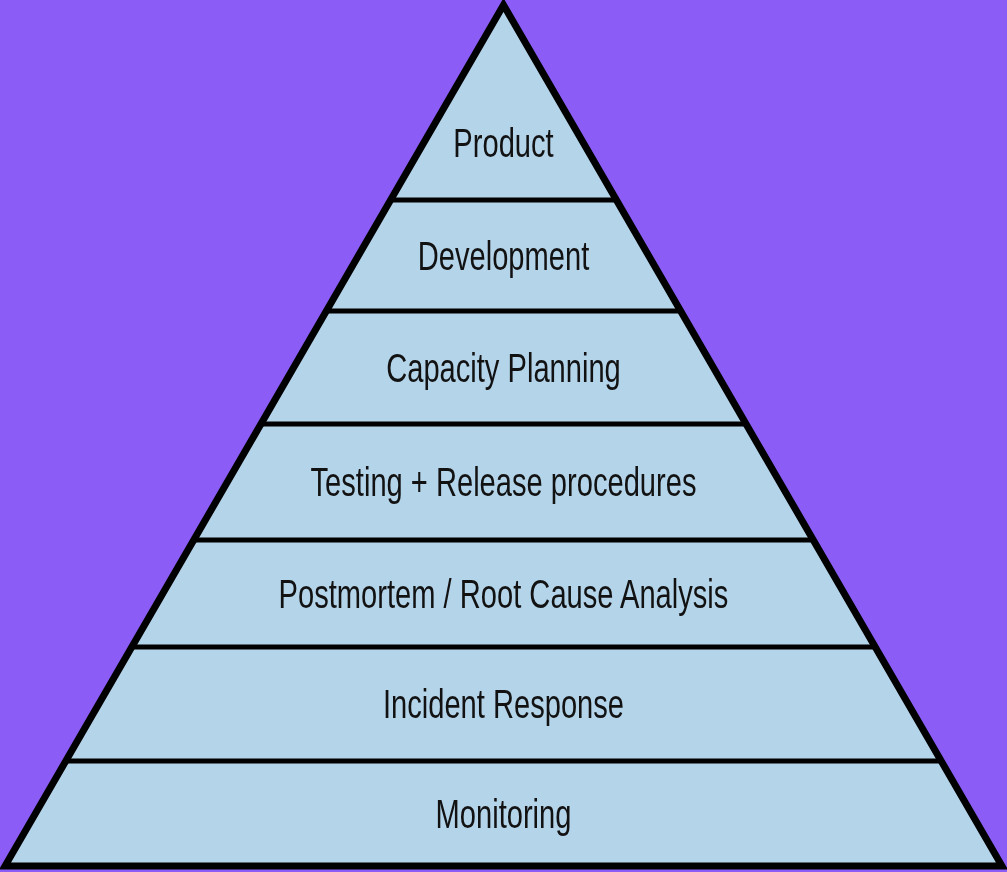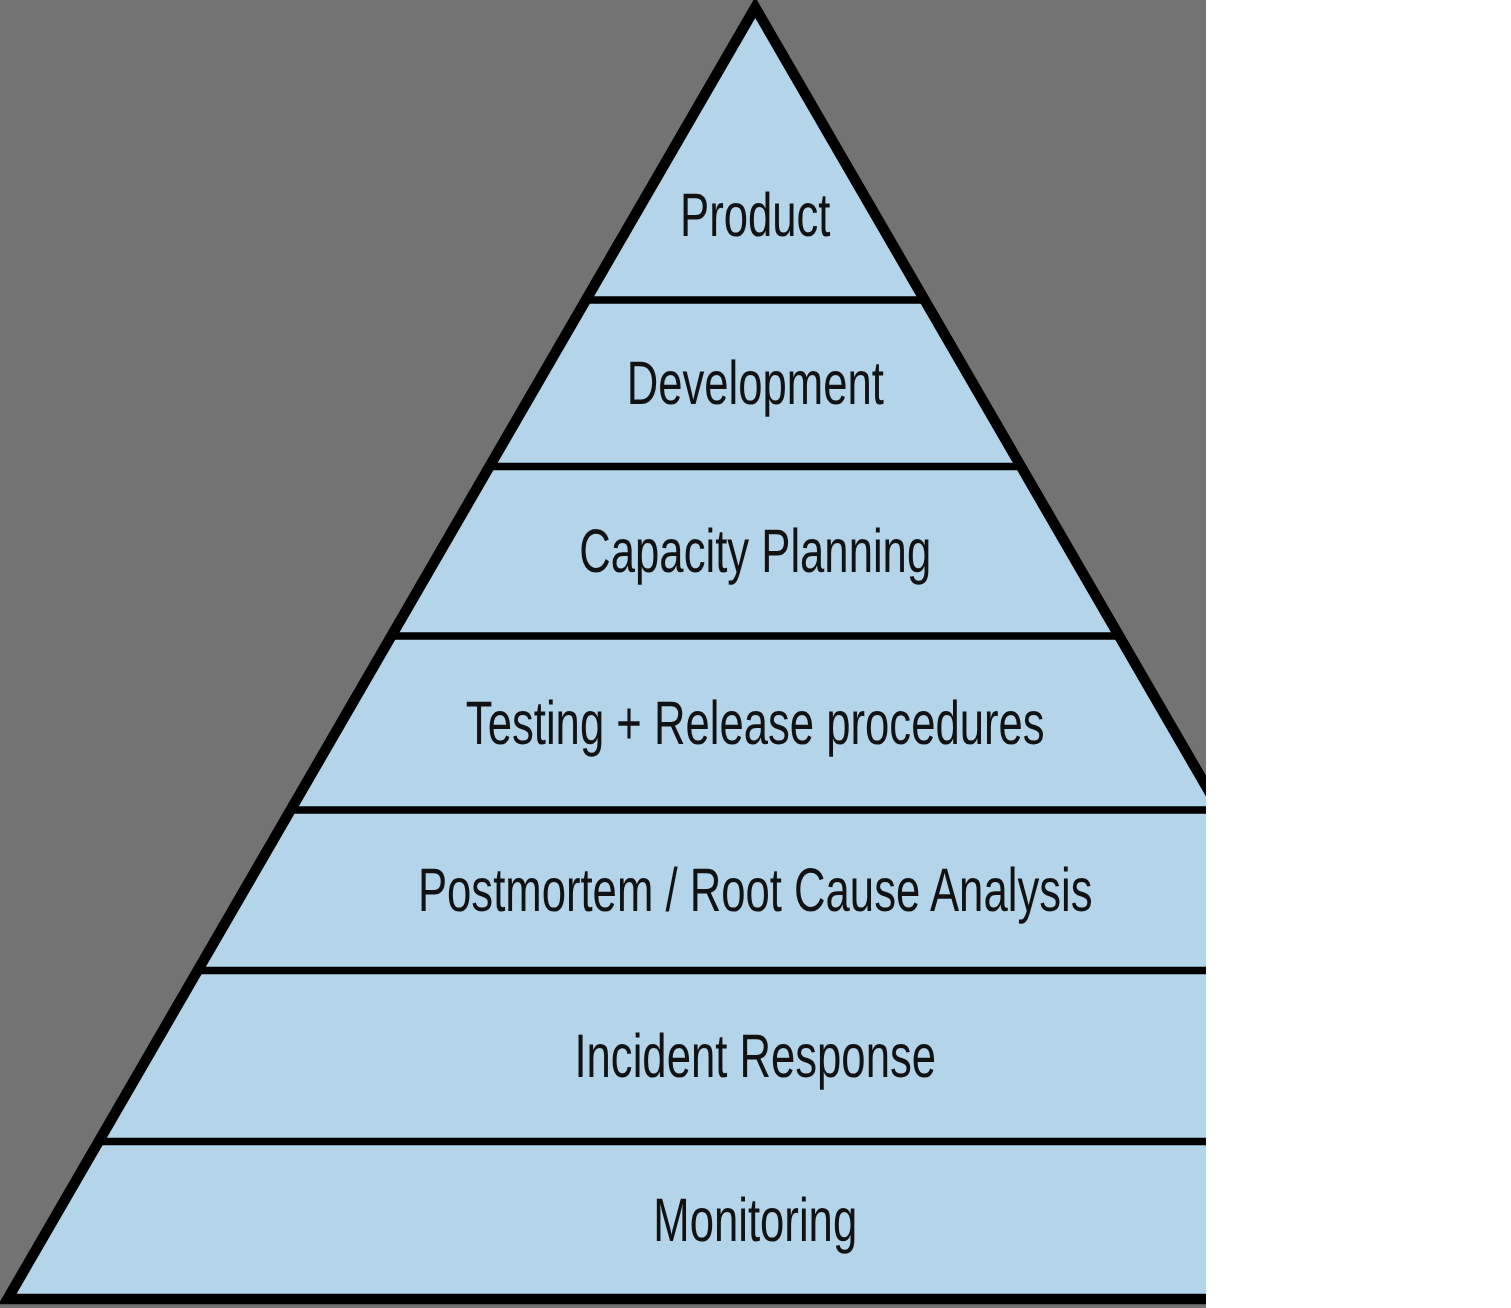--- a/index.html
+++ b/index.html
@@ -2,23 +2,23 @@
 <html><head>
 <meta charset="utf-8">
 <style>
   html, body {
     margin: 0;
     padding: 0;
     background: #ffffff;
   }
   .canvas {
     position: relative;
-    width: 804px;
+    width: 1007px;
     height: 872px;
-    background: #737373;
+    background: #8b5cf6;
     overflow: hidden;
   }
   svg {
     display: block;
   }
   .layer-label {
     font-family: "Liberation Sans", sans-serif;
     font-size: 41px;
     font-weight: 400;
   }

